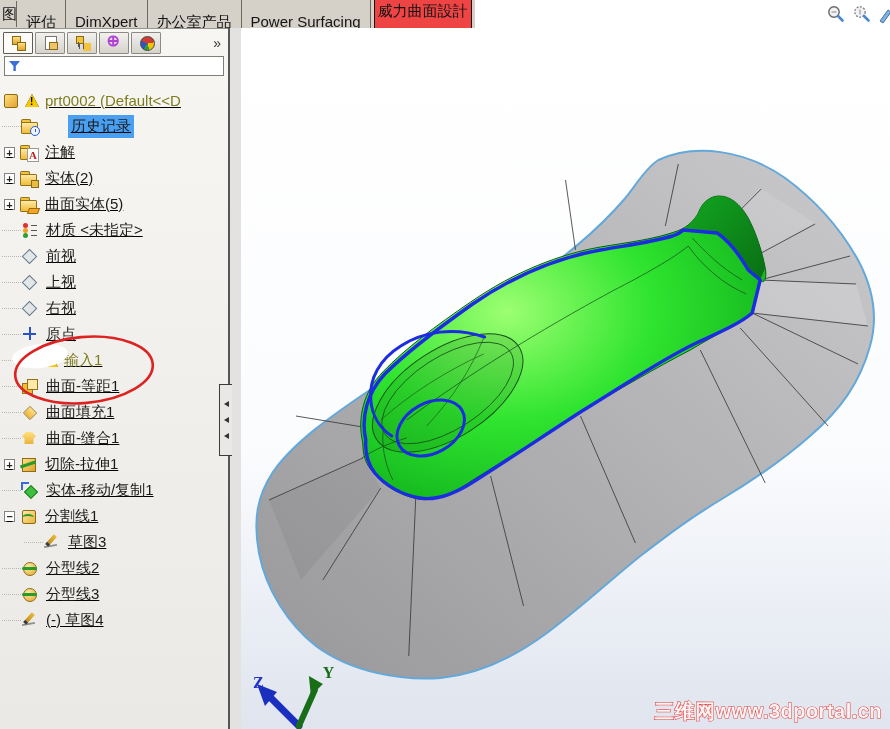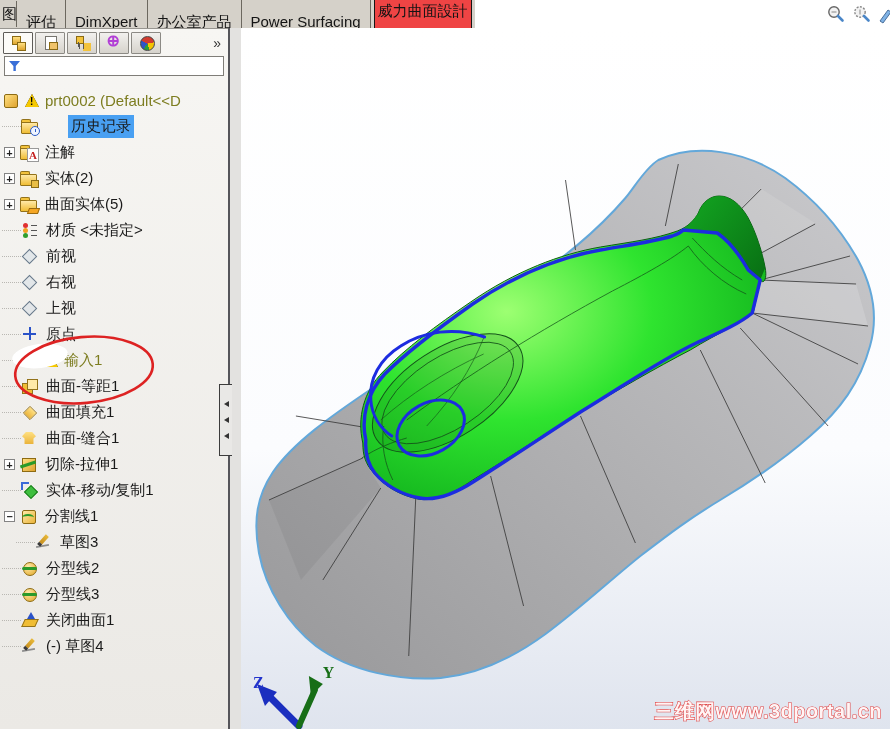--- a/index.html
+++ b/index.html
@@ -40,23 +40,23 @@
   .pti-configurationmanager::after { content:""; position:absolute; left:3px; top:7px; width:1px; height:5px; background:#555; box-shadow:1px 2px 0 #555, 5px 2px 0 #555; }
   .pti-dimxpertmanager::before { content:"⊕"; position:absolute; left:0; top:-2px; font-size:16px; line-height:16px; color:#b23fd6; font-weight:bold; }
   .pti-displaymanager::before { content:""; position:absolute; left:1px; top:1px; width:13px; height:13px; border-radius:50%; border:1px solid #444; background:conic-gradient(#d23b2f 0 22%, #f5c400 22% 45%, #2e9e38 45% 60%, #2f55c4 60% 82%, #d23b2f 82%); }
 
   
   .frow { margin:0 4px; height:20px; background:#fff; border:1px solid #7f7d78; display:flex; align-items:center; padding:0 4px; gap:4px; }
   .funnel { width:11px; height:10px; background:#3a6fd8; clip-path:polygon(0 0,100% 0,62% 50%,62% 100%,40% 100%,40% 50%); }
   .finput { flex:1; border:none; outline:none; font-size:12px; height:16px; background:transparent; }
 
   
-  .tree { position:absolute; top:55px; left:0; right:0; bottom:0; padding-top:3px; overflow:hidden; }
+  .tree { position:absolute; top:55px; left:0; right:0; bottom:0; padding-top:3px; overflow:hidden;text-decoration:underline; }
   .trow { height:26px; display:flex; align-items:center; font-size:15px; color:#1a1a1a; padding-left:2px; position:relative; }
-  .trow.lvl2 { padding-left:16px; }
+  .trow.lvl2 { padding-left:24px; }
   .exp { width:11px; height:11px; border:1px solid #848484; background:#fff; color:#222; font:bold 10px/9px "DejaVu Sans Mono",monospace; text-align:center; margin:0 5px 0 2px; flex:none; }
   .stub { width:19px; flex:none; border-bottom:1px dotted #b9b7b2; height:1px; margin-right:0; align-self:center; }
   .lbl { white-space:nowrap; padding:2px 3px; }
   .lbl.sel { background:#49a0f2;margin-left:25px; }
   .lbl.olive { color:#7d7d20; }
 
   .warn { position:relative; width:14px; height:13px; margin:0 3px 0 1px; flex:none; }
   .warn::before { content:""; position:absolute; left:0; top:0; border-left:7px solid transparent; border-right:7px solid transparent; border-bottom:13px solid #f5c800; filter:drop-shadow(0 0 0.6px #000); }
   .warn::after { content:"!"; position:absolute; left:5px; top:2px; font:bold 10px/12px "Liberation Sans",sans-serif; color:#000; }
 
@@ -200,26 +200,26 @@
             <span class="lbl">材质 &lt;未指定&gt;</span>
           </div>
           <div class="trow">
             <span class="stub"></span>
             <span class="ic ic-plane"></span>
             <span class="lbl">前视</span>
           </div>
           <div class="trow">
             <span class="stub"></span>
             <span class="ic ic-plane"></span>
+            <span class="lbl">上视</span>
+          </div>
+          <div class="trow">
+            <span class="stub"></span>
+            <span class="ic ic-plane"></span>
             <span class="lbl">右视</span>
-          </div>
-          <div class="trow">
-            <span class="stub"></span>
-            <span class="ic ic-plane"></span>
-            <span class="lbl">上视</span>
           </div>
           <div class="trow">
             <span class="stub"></span>
             <span class="ic ic-origin"></span>
             <span class="lbl">原点</span>
           </div>
           <div class="trow">
             <span class="stub"></span>
             <span class="ic ic-imported"></span>
             <span class="warn"></span>
@@ -262,25 +262,20 @@
           </div>
           <div class="trow">
             <span class="stub"></span>
             <span class="ic ic-pline"></span>
             <span class="lbl">分型线2</span>
           </div>
           <div class="trow">
             <span class="stub"></span>
             <span class="ic ic-pline"></span>
             <span class="lbl">分型线3</span>
-          </div>
-          <div class="trow">
-            <span class="stub"></span>
-            <span class="ic ic-shutoff"></span>
-            <span class="lbl">关闭曲面1</span>
           </div>
           <div class="trow">
             <span class="stub"></span>
             <span class="ic ic-sketch"></span>
             <span class="lbl">(-) 草图4</span>
           </div>
         </div>
 
       <svg class="anno" width="228" height="701" viewBox="0 0 228 701">
         <ellipse cx="40" cy="327" rx="28" ry="12" fill="#ffffff" transform="rotate(-7 40 327)"></ellipse>

